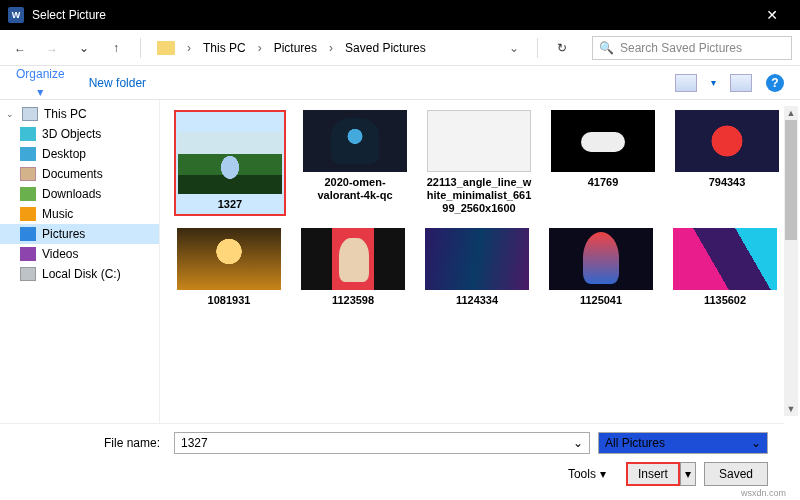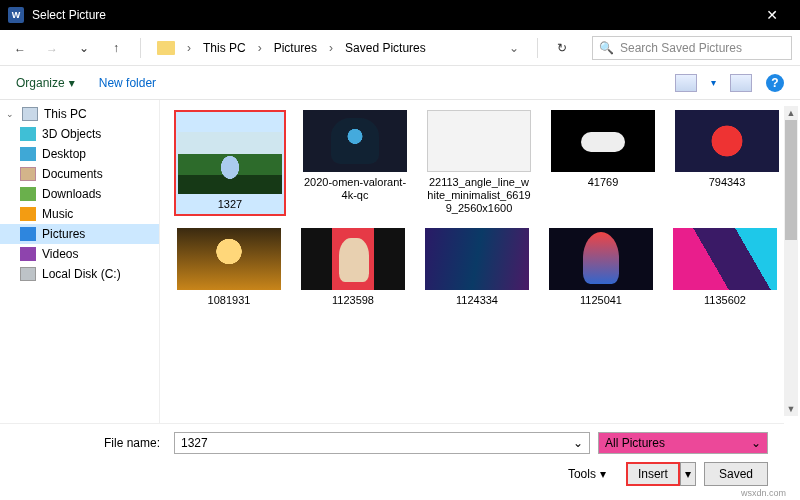--- a/index.html
+++ b/index.html
@@ -15,21 +15,21 @@
 .navbar .navbtn.disabled { color: #bbb; }
 .navbar .sep { width: 1px; height: 20px; background: #ddd; margin: 0 4px; }
 .navbar .folder-icon { width: 18px; height: 14px; background: #f7d774; border-radius: 1px; margin: 0 4px; }
 .navbar .crumb { padding: 2px 4px; }
 .navbar .chev { color: #666; }
 .navbar .crumb-drop { margin-left: auto; color: #666; padding: 0 6px; }
 .navbar .refresh { width: 24px; text-align: center; color: #333; }
 .navbar .search { flex: 0 0 200px; height: 24px; border: 1px solid #ccc; display: flex; align-items: center; padding: 0 6px; color: #888; gap: 6px; margin-left: 10px; }
 
 .toolbar { height: 34px; display: flex; align-items: center; padding: 0 16px; gap: 24px; font-size: 12px; border-bottom: 1px solid #e5e5e5; }
-.toolbar .organize { color: #14532d; display: flex; align-items: center; gap: 4px; }
+.toolbar .organize { color: #3b82f6; display: flex; align-items: center; gap: 4px; flex-direction: column; }
 .toolbar .newfolder { color: #0066cc; }
 .toolbar .right { margin-left: auto; display: flex; align-items: center; gap: 14px; }
 .toolbar .viewbtn { width: 22px; height: 18px; border: 1px solid #aac; background: linear-gradient(#e8f0ff,#c8d8f0); }
 .toolbar .help { width: 18px; height: 18px; border-radius: 50%; background: #1e88e5; color: #fff; display: inline-flex; align-items: center; justify-content: center; font-size: 12px; font-weight: bold; }
 
 .body { display: flex; height: 330px; }
 .sidebar { width: 160px; border-right: 1px solid #eee; overflow: hidden; font-size: 12px; padding-top: 4px; }
 .sidebar .item { display: flex; align-items: center; gap: 6px; padding: 3px 0 3px 20px; white-space: nowrap; }
 .sidebar .item.root { padding-left: 6px; }
 .sidebar .item.selected { background: #cce8ff; }
@@ -40,21 +40,21 @@
 .ic-doc { background: #d3b48a; border: 1px solid #b89; }
 .ic-down { background: #6ab04c; }
 .ic-music { background: #f39c12; }
 .ic-pic { background: #2e86de; }
 .ic-vid { background: #8e44ad; }
 .ic-disk { background: #bdc3c7; border: 1px solid #999; }
 .sidebar .caret { width: 10px; color: #666; font-size: 9px; }
 
 .content { flex: 1; position: relative; overflow: hidden; padding: 10px 14px; }
 .grid { display: flex; flex-wrap: wrap; gap: 12px 14px; align-content: flex-start; }
-.thumb { width: 110px; display: flex; flex-direction: column; align-items: center; font-size: 11px; text-align: center; }
+.thumb { width: 110px; display: flex; flex-direction: column; align-items: center; font-size: 11px; text-align: center; font-weight: bold; }
 .thumb .imgbox { width: 104px; height: 62px; margin-bottom: 4px; position: relative; }
 .thumb .img { width: 100%; height: 100%; }
 .thumb.selected { background: #cce8ff; padding: 2px; border: 2px solid #e33; width: 112px; }
 .thumb.selected .imgbox { margin-top: 18px; }
 .thumb .label { line-height: 1.2; word-break: break-word; max-height: 48px; overflow: hidden; padding: 0 2px; }
 .scrollbar { position: absolute; right: 2px; top: 6px; width: 14px; height: 310px; background: #f0f0f0; }
 .scrollbar .thumbbar { position: absolute; left: 1px; right: 1px; top: 14px; height: 120px; background: #c0c0c0; }
 .scrollbar .arr { position: absolute; left: 0; right: 0; height: 14px; text-align: center; font-size: 9px; color: #666; line-height: 14px; }
 .scrollbar .arr.up { top: 0; }
 .scrollbar .arr.dn { bottom: 0; }
@@ -74,21 +74,21 @@
 .t-1123598::after { content:""; position:absolute; left:38px; top:10px; width:30px; height:44px; background:#e8d0b0; border-radius:40% 40% 20% 20%; }
 .t-1124334 { background: linear-gradient(100deg,#2a1a66,#0a3a66,#4a1a66); }
 .t-1125041 { background: #0a0a1a; position: relative; }
 .t-1125041::after { content:""; position:absolute; left:34px; top:4px; width:36px; height:52px; background: linear-gradient(#e44,#36c); border-radius:50% 50% 20% 20%; }
 .t-1135602 { background: linear-gradient(60deg,#e91e8c 0 40%,#3a1a66 40% 70%,#1ec8e9 70%); }
 
 .footer { position: absolute; left: 0; right: 16px; bottom: 0; padding: 8px 16px 14px; font-size: 12px; background: #fff; border-top: 1px solid #eee; }
 .footer .row { display: flex; align-items: center; gap: 8px; margin-bottom: 8px; }
 .footer .lbl { width: 150px; text-align: right; padding-right: 6px; }
 .footer .fname { flex: 1; height: 22px; border: 1px solid #aaa; display: flex; align-items: center; justify-content: space-between; padding: 0 6px; }
-.footer .filter { width: 170px; height: 22px; border: 1px solid #aaa; background: #ec4899; display: flex; align-items: center; justify-content: space-between; padding: 0 6px; }
+.footer .filter { width: 170px; height: 22px; border: 1px solid #aaa; background: #1d4ed8; display: flex; align-items: center; justify-content: space-between; padding: 0 6px; }
 .footer .row2 { display: flex; align-items: center; justify-content: flex-end; gap: 8px; }
 .footer .tools { display: flex; align-items: flex-end; gap: 4px; margin-right: 12px; }
 .footer .btn { height: 24px; border: 1px solid #999; background: #e9e9e9; display: inline-flex; align-items: center; justify-content: center; padding: 0 14px; }
 .footer .btn.insert { border: 2px solid #e33; padding: 0 10px; }
 .footer .btn.split { border-left: 1px solid #999; padding: 0 4px; }
 .footer .btn-group { display: flex; }
 .footer .btn-group .btn { border-radius: 0; }
 
 .watermark { position: absolute; right: 14px; bottom: 2px; font-size: 9px; color: #999; }
 </style>

